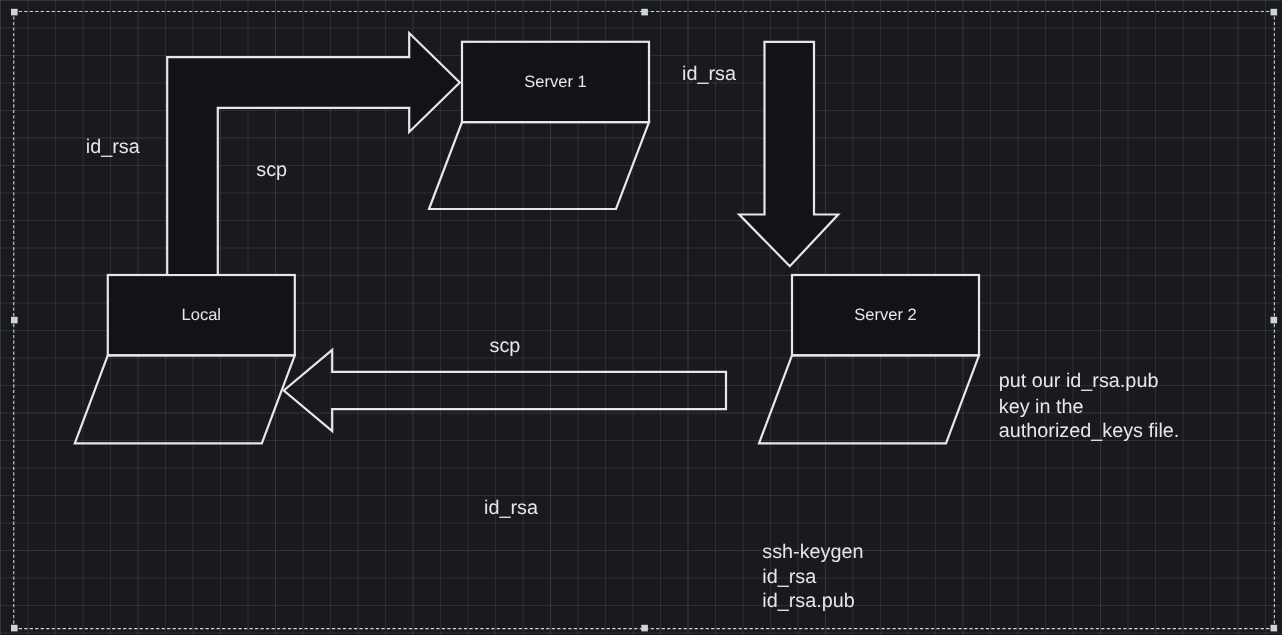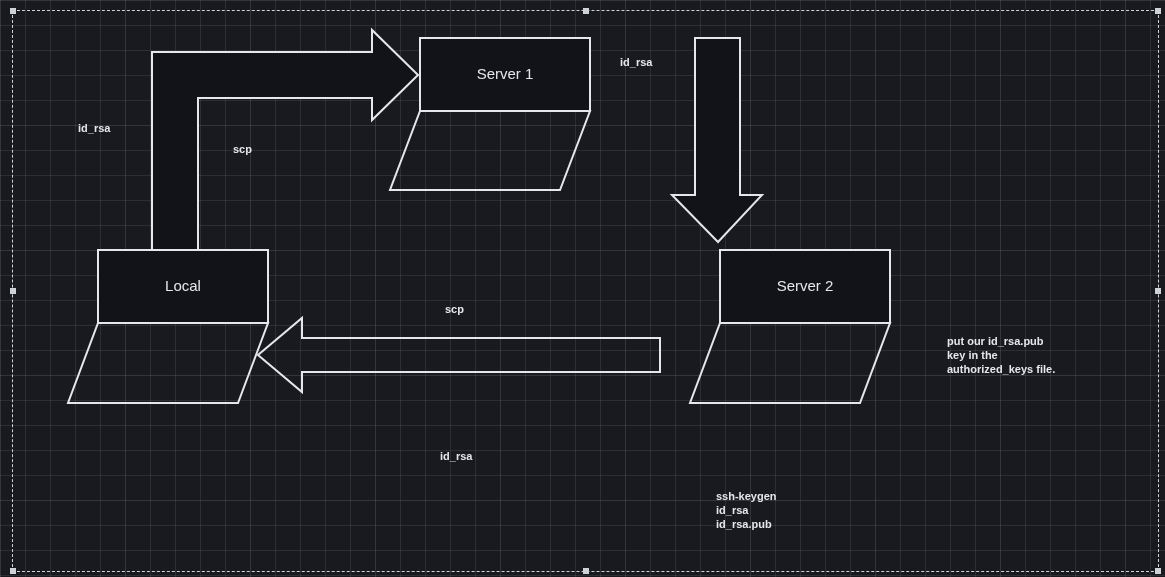--- a/index.html
+++ b/index.html
@@ -43,24 +43,23 @@
   }
   .sel-dot {
     position: absolute;
     width: 6px;
     height: 6px;
     background: #cfd2d6;
   }
   .label {
     position: absolute;
     color: #e6e7ea;
-    font-size: 11px;
+    font-size: 18px;
     line-height: 1.25;
     white-space: pre;
-    font-weight: bold;
   }
   svg {
     position: absolute;
     left: 0;
     top: 0;
   }
   .node-top {
     fill: #121318;
     stroke: #e6e7ea;
     stroke-width: 2;
@@ -145,23 +144,23 @@
 
   <div class="label" style="left:78px; top:122px;">id_rsa</div>
 
   <div class="label" style="left:233px; top:143px;">scp</div>
 
   <div class="label" style="left:620px; top:56px;">id_rsa</div>
 
 
   <div class="label" style="left:445px; top:303px;">scp</div>
 
-  <div class="label" style="left:908px; top:335px;margin-left:39px;">put our id_rsa.pub
+  <div class="label" style="left:908px; top:335px;">put our id_rsa.pub
 key in the
 authorized_keys file.</div>
 
   <div class="label" style="left:440px; top:450px;">id_rsa</div>
 
-  <div class="label" style="left:716px; top:490px;">ssh-keygen
+  <div class="label" style="left:693px; top:490px;">ssh-keygen
 id_rsa
 id_rsa.pub</div>
 
 </div>
 
 </body></html>

